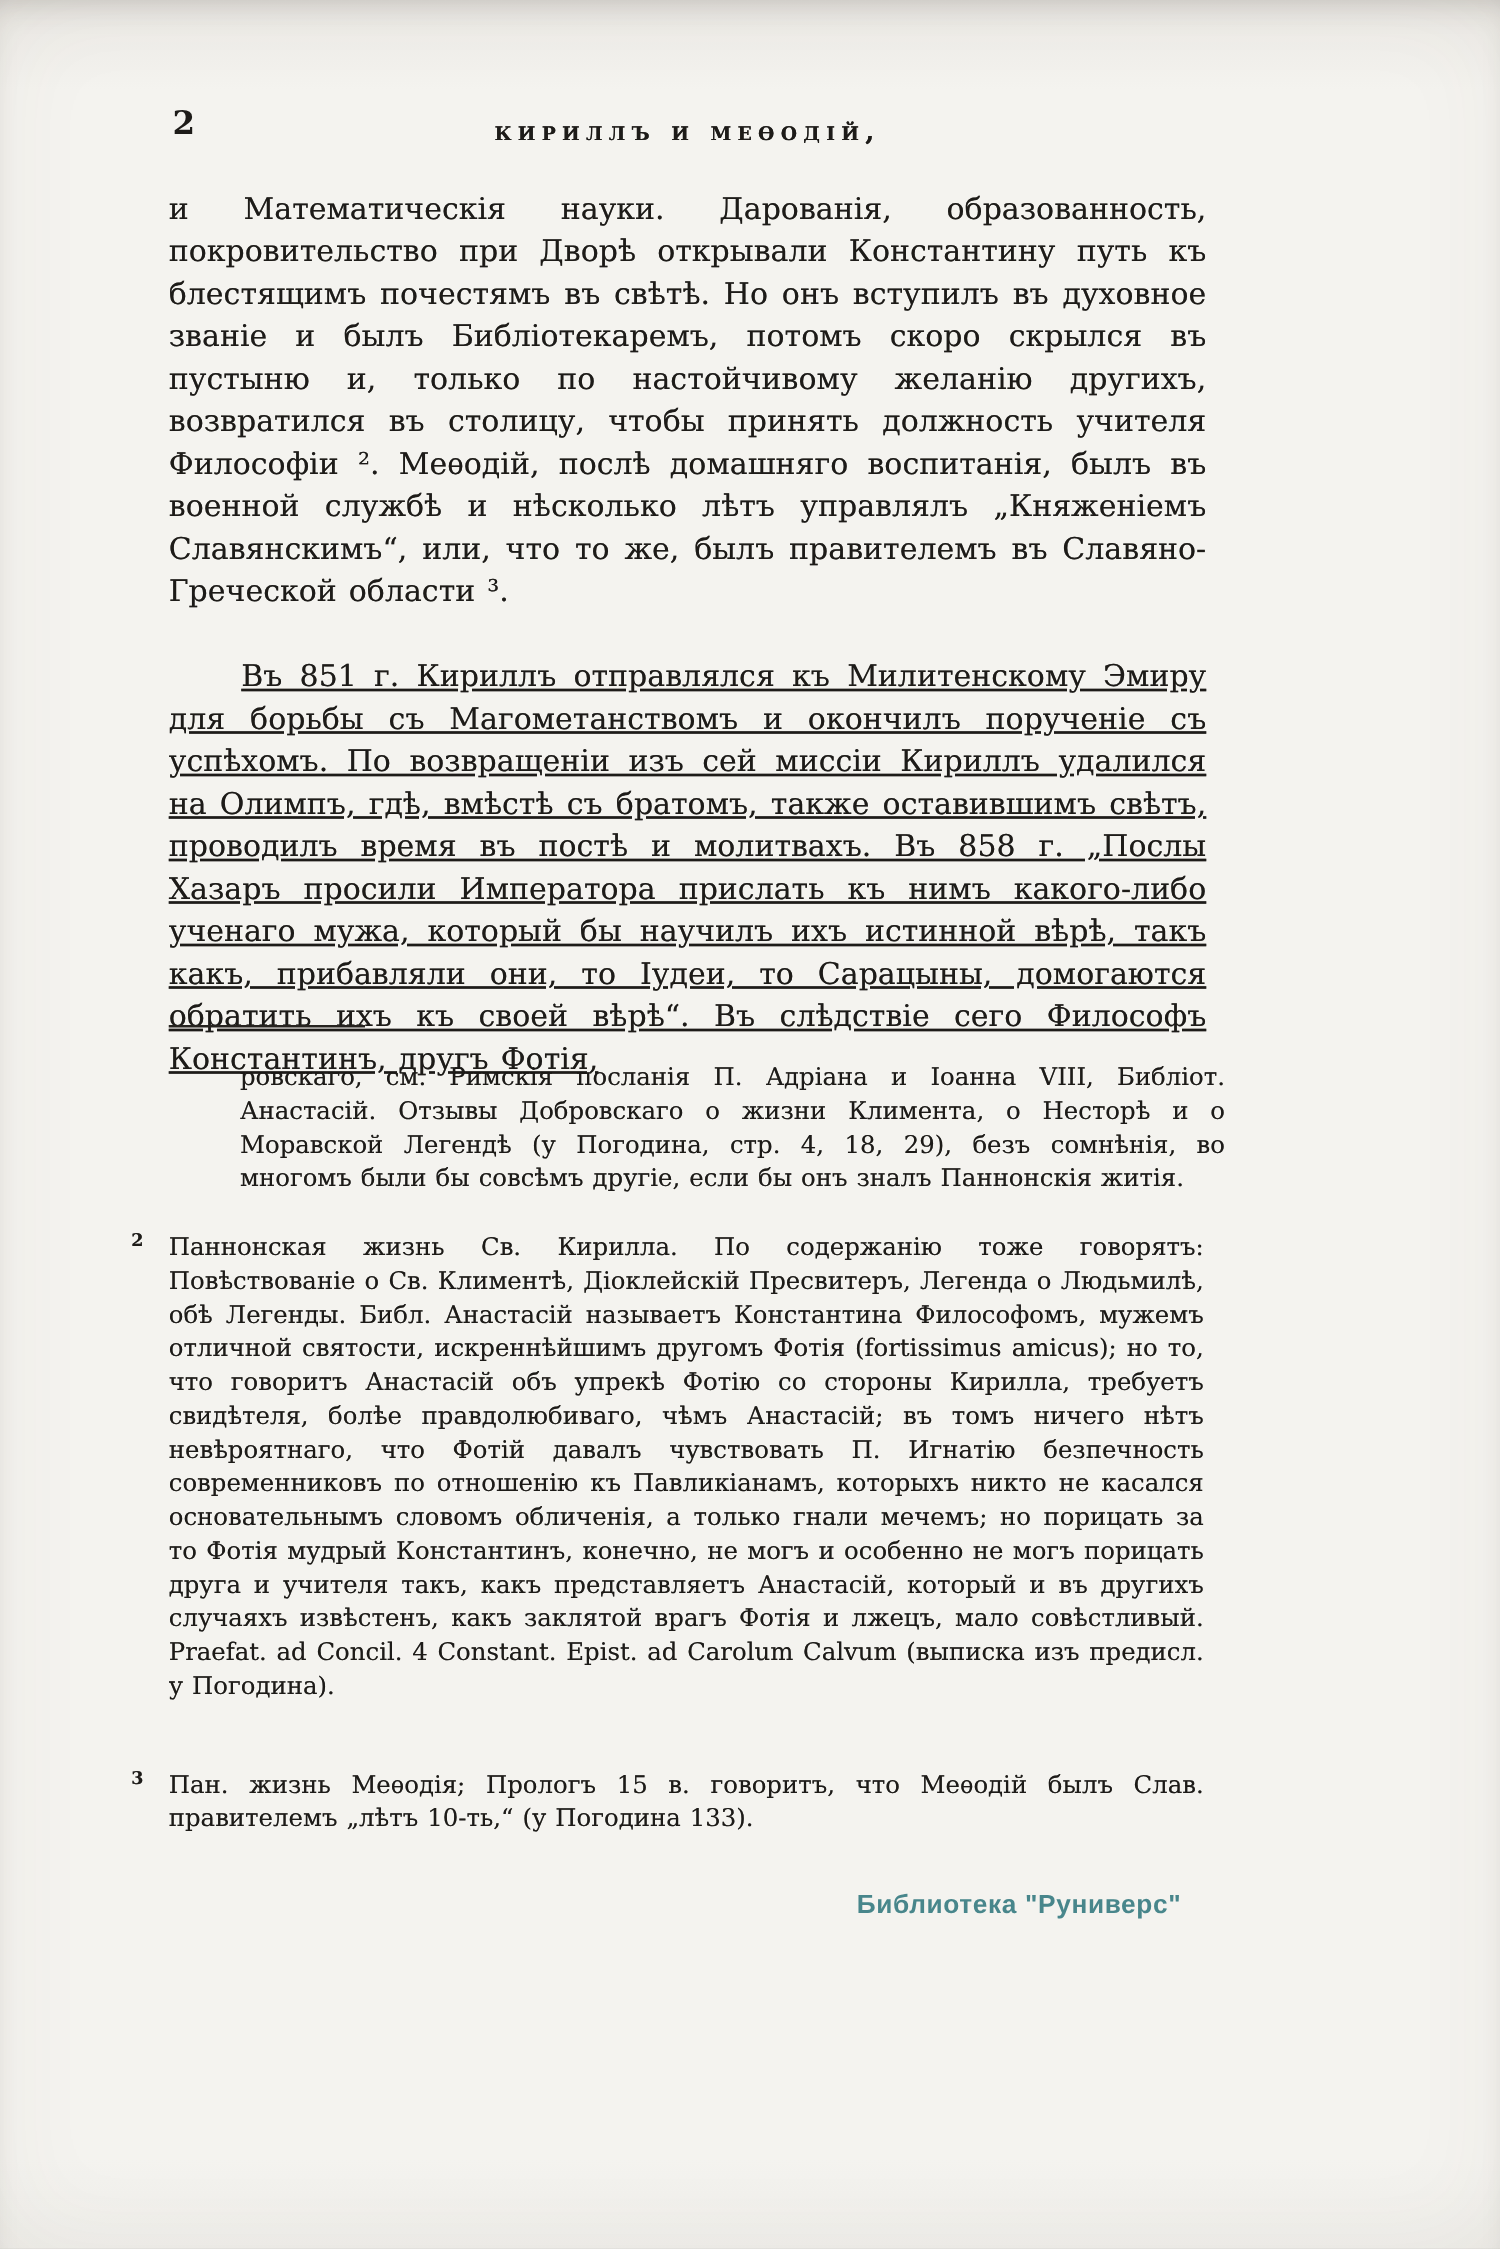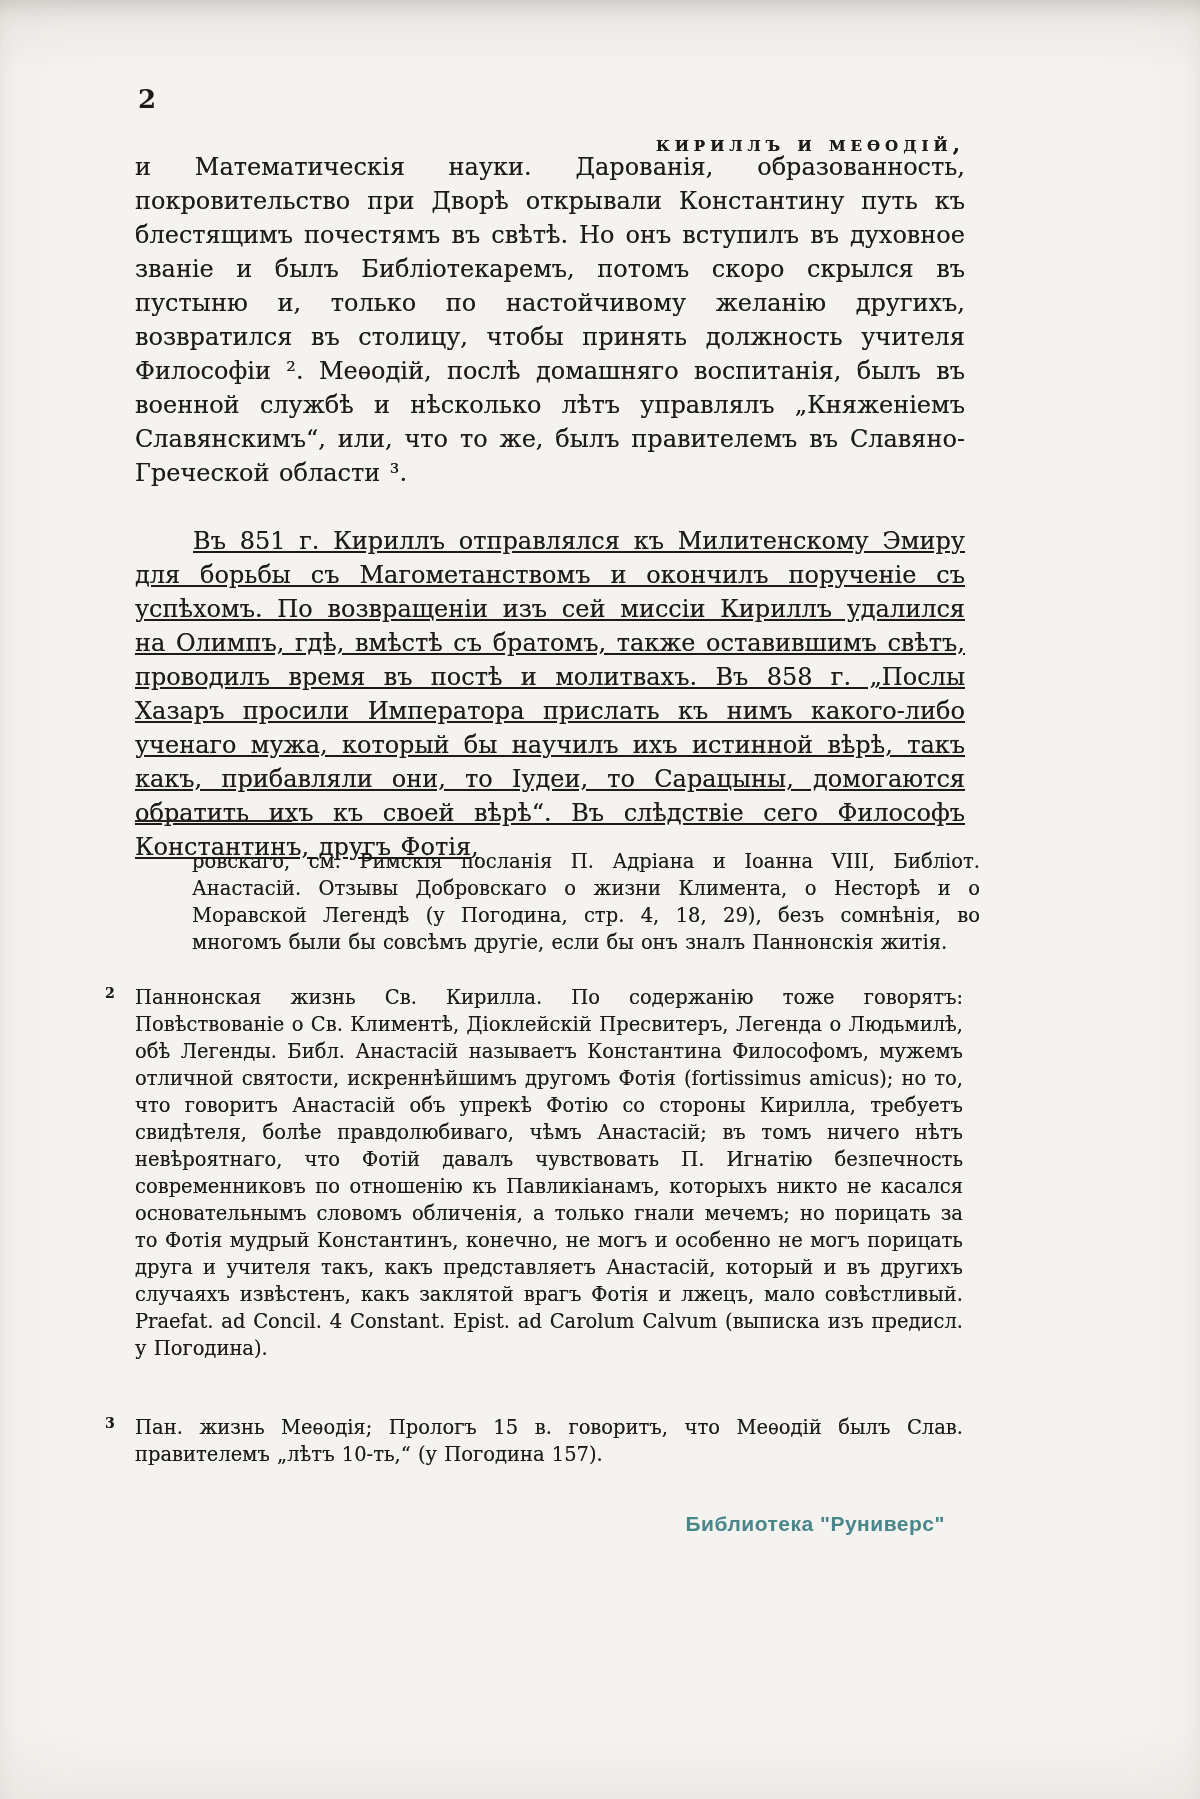--- a/index.html
+++ b/index.html
@@ -23,28 +23,27 @@
     top: 84px;
     left: 138px;
     font-size: 26px;
     font-weight: bold;
   }
   .running-title {
     position: absolute;
     top: 92px;
     left: 135px;
     width: 830px;
-    text-align: right;
+    text-align: center;
     font-size: 21px;
     font-weight: bold;
     letter-spacing: 5px;
     text-transform: lowercase;
     font-variant: small-caps;
     text-shadow: 0 0 0.5px rgba(0,0,0,0.7);
-    margin-top: 39px;
   }
   .body-text {
     position: absolute;
     top: 150px;
     left: 135px;
     width: 830px;
   }
   .para {
     margin: 0;
     font-size: 24px;
@@ -122,20 +121,20 @@
 
   <section>
 
     <p class="footnote fn-continuation">ровскаго, см. Римскія посланія П. Адріана и Іоанна VIII, Библіот. Анастасій. Отзывы Добровскаго о жизни Климента, о Несторѣ и о Моравской Легендѣ (у Погодина, стр. 4, 18, 29), безъ сомнѣнія, во многомъ были бы совсѣмъ другіе, если бы онъ зналъ Паннонскія житія.</p>
 
     <p class="footnote fn-note fn-note-2">
       <span class="fn-marker">2</span><span>Паннонская жизнь Св. Кирилла. По содержанію тоже говорятъ: Повѣствованіе о Св. Климентѣ, Діоклейскій Пресвитеръ, Легенда о Людьмилѣ, обѣ Легенды. Библ. Анастасій называетъ Константина Философомъ, мужемъ отличной святости, искреннѣйшимъ другомъ Фотія (fortissimus amicus); но то, что говоритъ Анастасій объ упрекѣ Фотію со стороны Кирилла, требуетъ свидѣтеля, болѣе правдолюбиваго, чѣмъ Анастасій; въ томъ ничего нѣтъ невѣроятнаго, что Фотій давалъ чувствовать П. Игнатію безпечность современниковъ по отношенію къ Павликіанамъ, которыхъ никто не касался основательнымъ словомъ обличенія, а только гнали мечемъ; но порицать за то Фотія мудрый Константинъ, конечно, не могъ и особенно не могъ порицать друга и учителя такъ, какъ представляетъ Анастасій, который и въ другихъ случаяхъ извѣстенъ, какъ заклятой врагъ Фотія и лжецъ, мало совѣстливый. Praefat. ad Concil. 4 Constant. Epist. ad Carolum Calvum (выписка изъ предисл. у Погодина).</span>
     </p>
 
     <p class="footnote fn-note fn-note-3">
-      <span class="fn-marker">3</span><span>Пан. жизнь Меѳодія; Прологъ 15 в. говоритъ, что Меѳодій былъ Слав. правителемъ „лѣтъ 10-ть,“ (у Погодина 157).</span>
+      <span class="fn-marker">3</span><span>Пан. жизнь Меѳодія; Прологъ 15 в. говоритъ, что Меѳодій былъ Слав. правителемъ „лѣтъ 10-ть,“ (у Погодина 133).</span>
     </p>
 
   </section>
 
   <div class="watermark" style="color: rgb(72, 134, 139);">Библиотека "Руниверс"</div>
 
 </div>
 
 </body></html>

